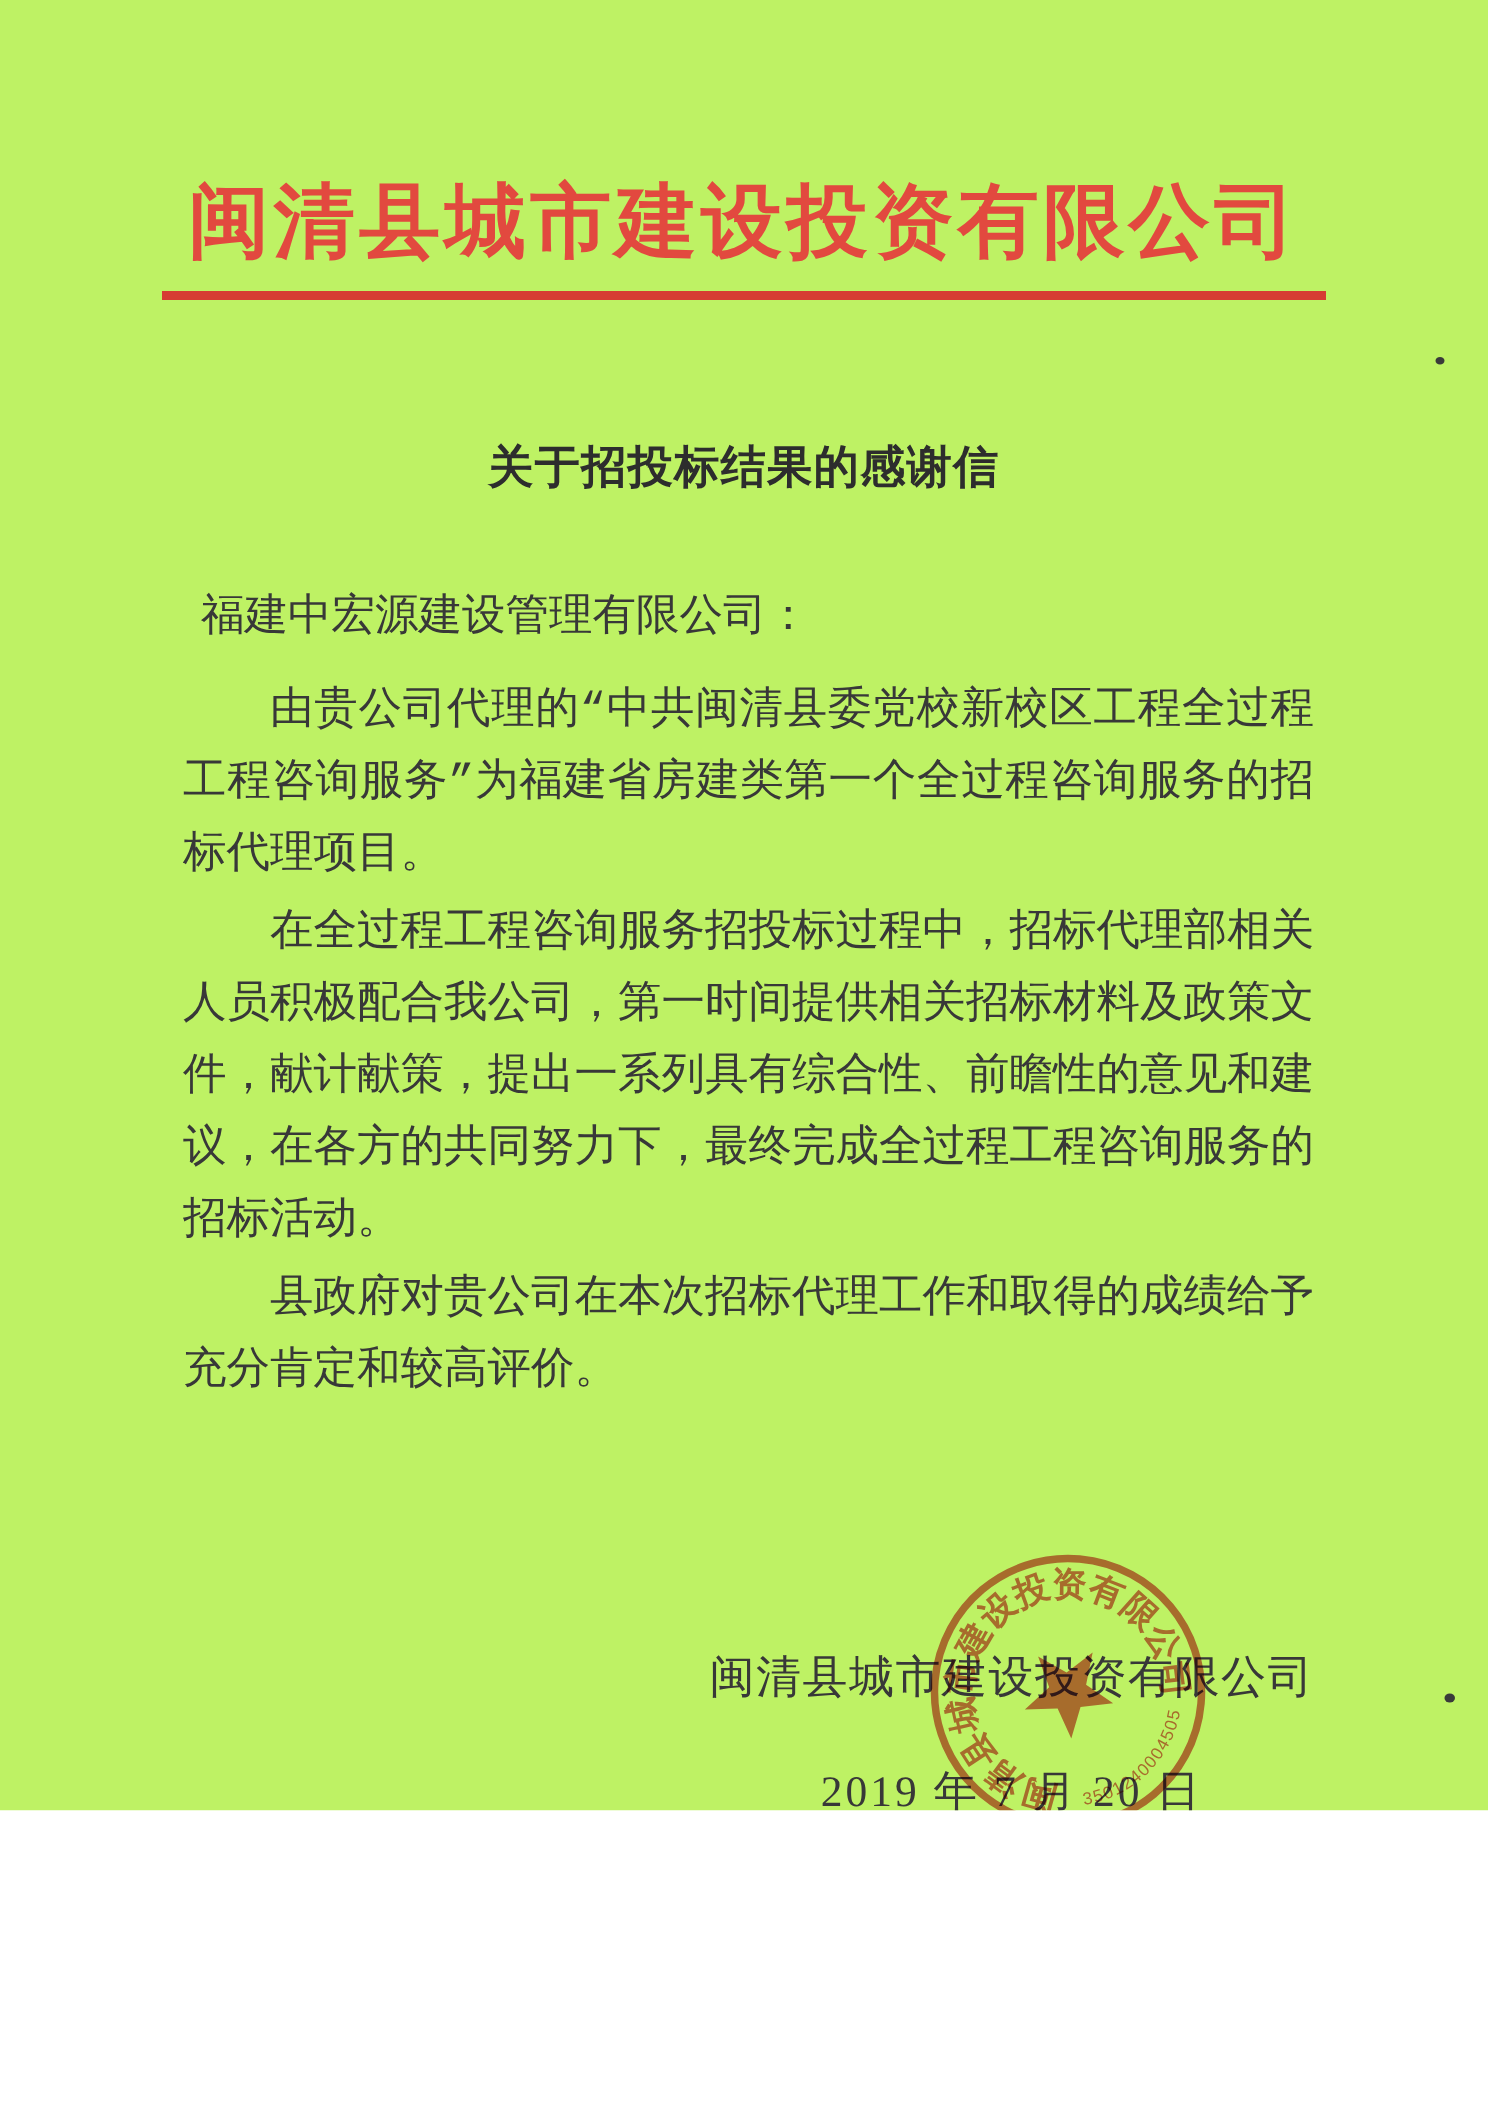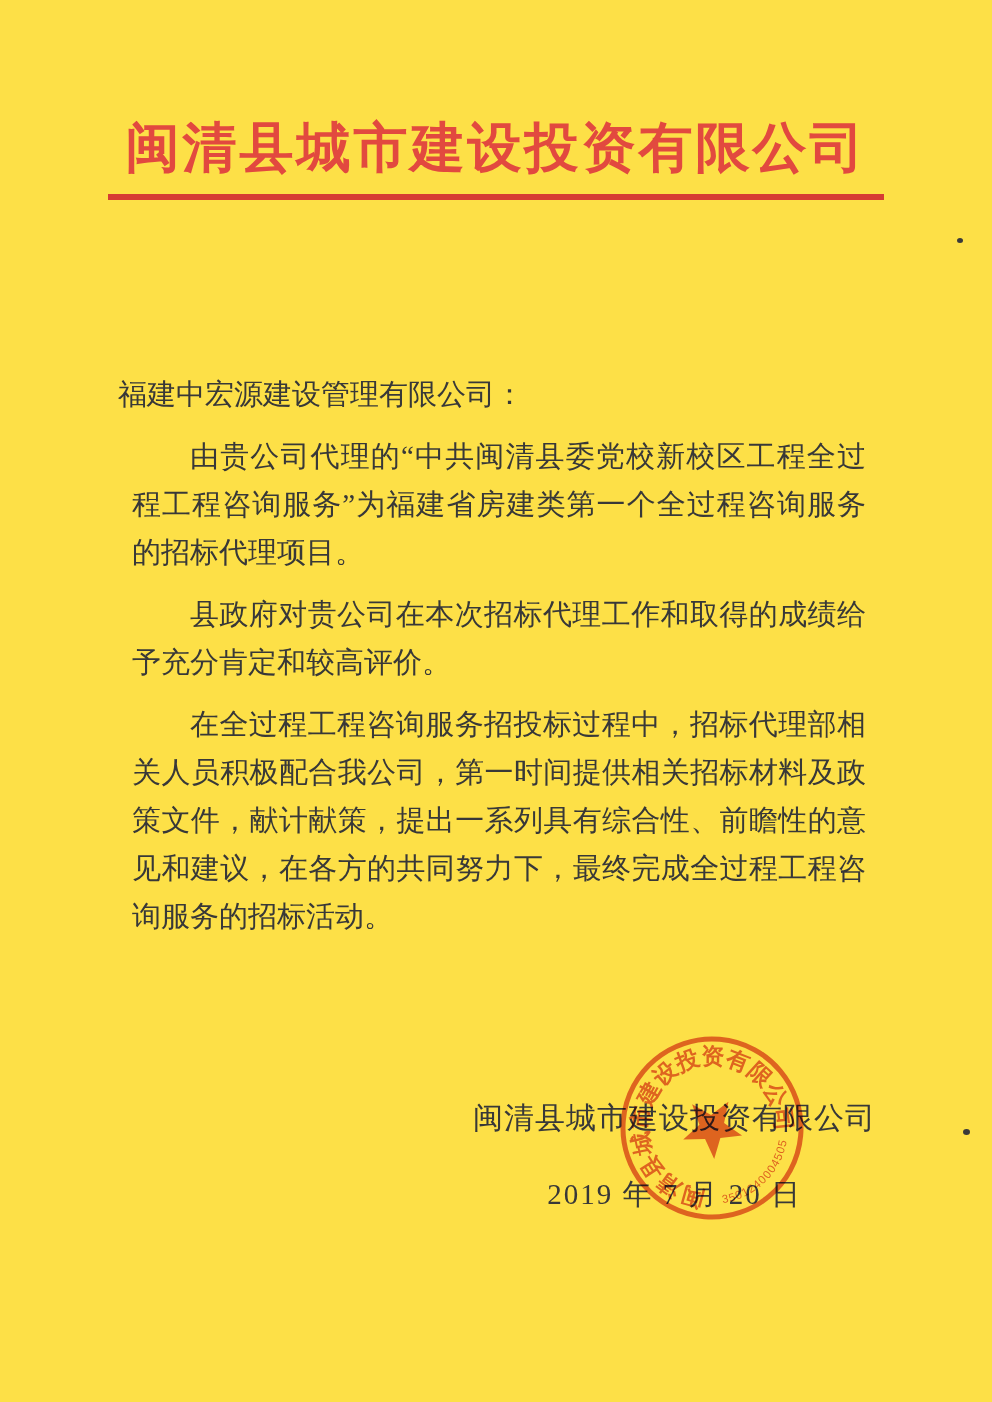--- a/index.html
+++ b/index.html
@@ -1,19 +1,19 @@
 <!DOCTYPE html>
 <html><head>
 <meta charset="utf-8">
 <style>
   html,body { margin:0; padding:0; background:#ffffff; }
   .page {
     position:relative;
-    width:992px; height:1402px;
-    background:#fde047;
+    width:992px; height:1207px;
+    background:#bef264;
     overflow:hidden;
     font-family:"Liberation Serif","DejaVu Serif",serif;
   }
   .letterhead {
     position:absolute; top:112px; left:0; width:100%;
     text-align:center;
     font-size:54px; font-weight:bold;
     color:#e2493f; letter-spacing:3px;
     white-space:nowrap;
   }
@@ -27,22 +27,22 @@
     text-align:center;
     font-size:30px; font-weight:bold;
     color:#2d2d2d; letter-spacing:1px;
   }
   .body-text {
     position:absolute; top:370px; left:118px; width:762px;
     font-size:29px; line-height:48px;
     color:#383838;
     text-align:justify;
   }
-  .salutation { margin:0; }
-  p.para { margin:14px; text-indent:2em; }
+  .salutation { margin:16px; }
+  p.para { margin:4px; text-indent:2em;font-family:Liberation Mono, monospace; }
   .sign-block {
     position:absolute; top:1098px; right:116px;
     text-align:center; color:#383838;
   }
   .sign-name { font-size:30px; letter-spacing:1px; white-space:nowrap; }
   .sign-date { font-size:29px; margin-top:36px; letter-spacing:2px; white-space:nowrap; }
   .seal {
     position:absolute; left:600px; top:1016px;
     width:224px; height:224px;
     mix-blend-mode:multiply;
@@ -54,26 +54,27 @@
 </style>
 </head>
 <body>
 
 <div class="page">
 
   <div class="letterhead">闽清县城市建设投资有限公司</div>
 
   <div class="rule"></div>
 
+  <div class="letter-title">关于招投标结果的感谢信</div>
 
   <div class="body-text">
     <p class="salutation">福建中宏源建设管理有限公司：</p>
     <p class="para">由贵公司代理的“中共闽清县委党校新校区工程全过程工程咨询服务”为福建省房建类第一个全过程咨询服务的招标代理项目。</p>
+    <p class="para">在全过程工程咨询服务招投标过程中，招标代理部相关人员积极配合我公司，第一时间提供相关招标材料及政策文件，献计献策，提出一系列具有综合性、前瞻性的意见和建议，在各方的共同努力下，最终完成全过程工程咨询服务的招标活动。</p>
     <p class="para">县政府对贵公司在本次招标代理工作和取得的成绩给予充分肯定和较高评价。</p>
-    <p class="para">在全过程工程咨询服务招投标过程中，招标代理部相关人员积极配合我公司，第一时间提供相关招标材料及政策文件，献计献策，提出一系列具有综合性、前瞻性的意见和建议，在各方的共同努力下，最终完成全过程工程咨询服务的招标活动。</p>
   </div>
 
   <div class="sign-block">
     <div class="sign-name">闽清县城市建设投资有限公司</div>
     <div class="sign-date">2019 年 7 月 20 日</div>
   </div>
 
   <svg class="seal" viewBox="0 0 224 224">
     <g transform="rotate(-40 112 112)">
       <circle cx="112" cy="112" r="89" fill="none" stroke="#d9534f" stroke-width="5"></circle>

